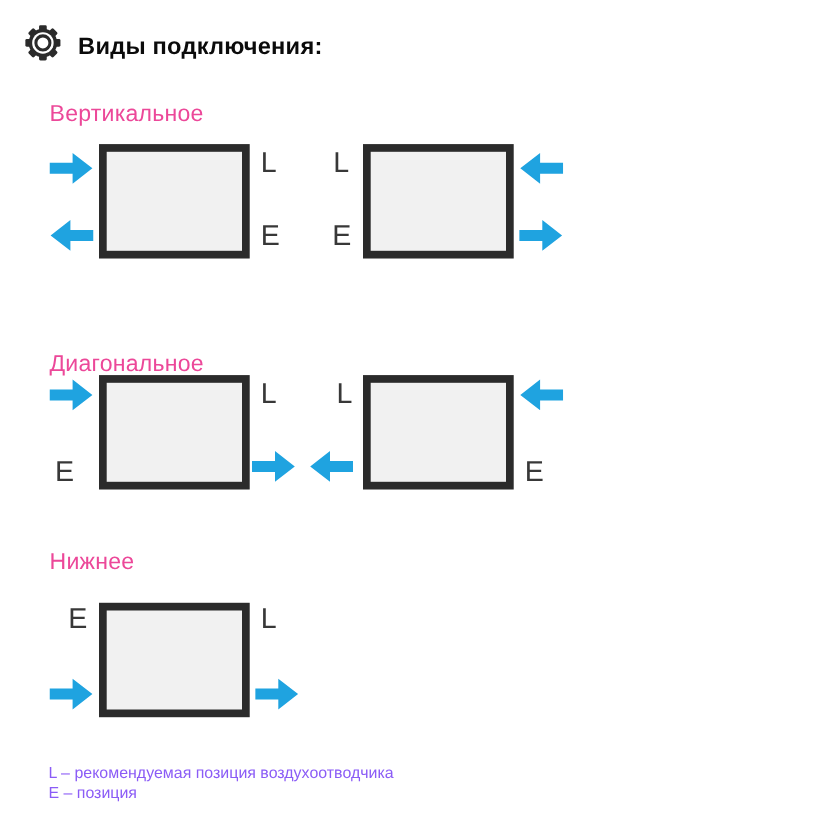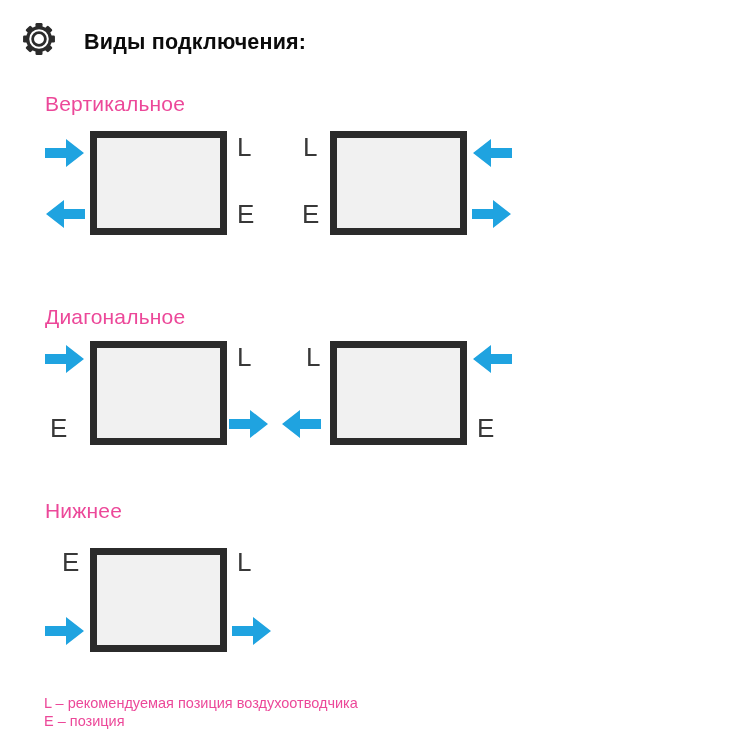--- a/index.html
+++ b/index.html
@@ -9,21 +9,21 @@
     height: 750px;
     background: #ffffff;
     font-family: "Liberation Sans", "DejaVu Sans", sans-serif;
     overflow: hidden;
   }
 
   
   .hdr-icon { position: absolute; left: 22px; top: 22px; width: 34px; height: 34px; }
   .hdr-icon svg { display: block; width: 100%; height: 100%; }
   .hdr-title {
-    position: absolute; left: 84px; top: 30px;
+    position: absolute; left: 71px; top: 30px;
     font-size: 21.5px; font-weight: bold; color: #0b0b0b;
     letter-spacing: 0.2px;
   }
 
   
   .section-title {
     position: absolute; left: 45px;
     font-size: 21px; color: #ec4899; letter-spacing: 0.2px;
   }
 
@@ -41,21 +41,21 @@
   }
 
   
   .arrow { position: absolute; width: 40px; height: 30px; color: var(--arrow, #1fa3e0); }
   .arrow svg { display: block; width: 100%; height: 100%; }
   .arrow.left { transform: scaleX(-1); }
 
   
   .legend {
     position: absolute; left: 44px; top: 694px;
-    font-size: 14.5px; line-height: 18px; color: #ec4899;
+    font-size: 14.5px; line-height: 18px; color: #8b5cf6;
   }
 </style>
 </head>
 <body>
 
 <div class="canvas">
 
   <svg width="0" height="0" style="position:absolute" aria-hidden="true">
     <defs>
       <polygon id="arr" points="0,10 21,10 21,1 39,15 21,29 21,20 0,20" fill="currentColor"></polygon>
@@ -109,21 +109,21 @@
       </span>
     <span class="port" style="left:302px; top:201px">E</span>
     <span class="arrow" style="left:472px; top:199px">
         <svg viewBox="0 0 40 30">
           <use href="#arr"></use>
         </svg>
       </span>
   </section>
 
   <section>
-    <div class="section-title" style="top:305px">Диагональное</div>
+    <div class="section-title" style="top:319px">Диагональное</div>
 
     <span class="arrow" style="left:45px; top:344px">
         <svg viewBox="0 0 40 30">
           <use href="#arr"></use>
         </svg>
       </span>
     <div class="radiator" style="left:90px; top:341px"></div>
     <span class="port" style="left:237px; top:344px">L</span>
     <span class="port" style="left:50px; top:415px">E</span>
     <span class="arrow" style="left:229px; top:409px">

